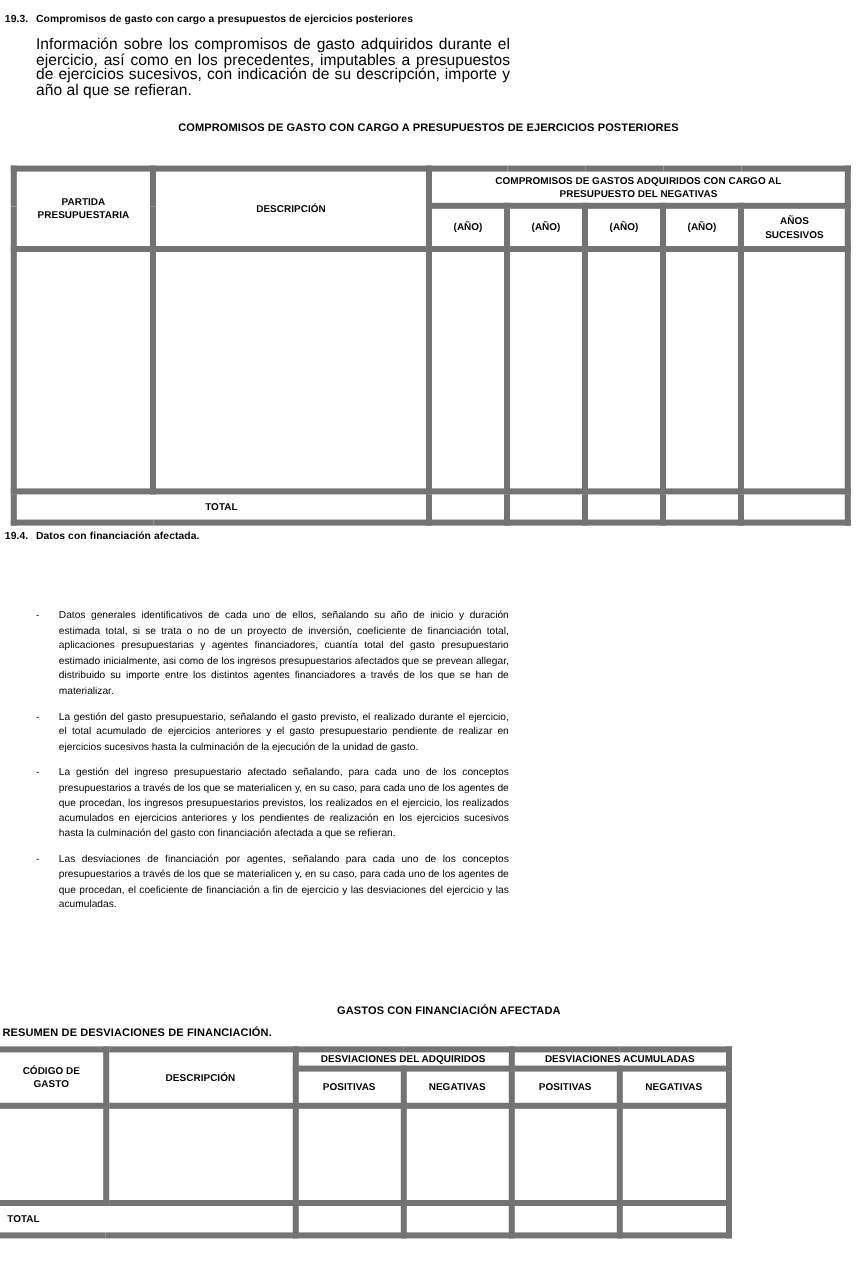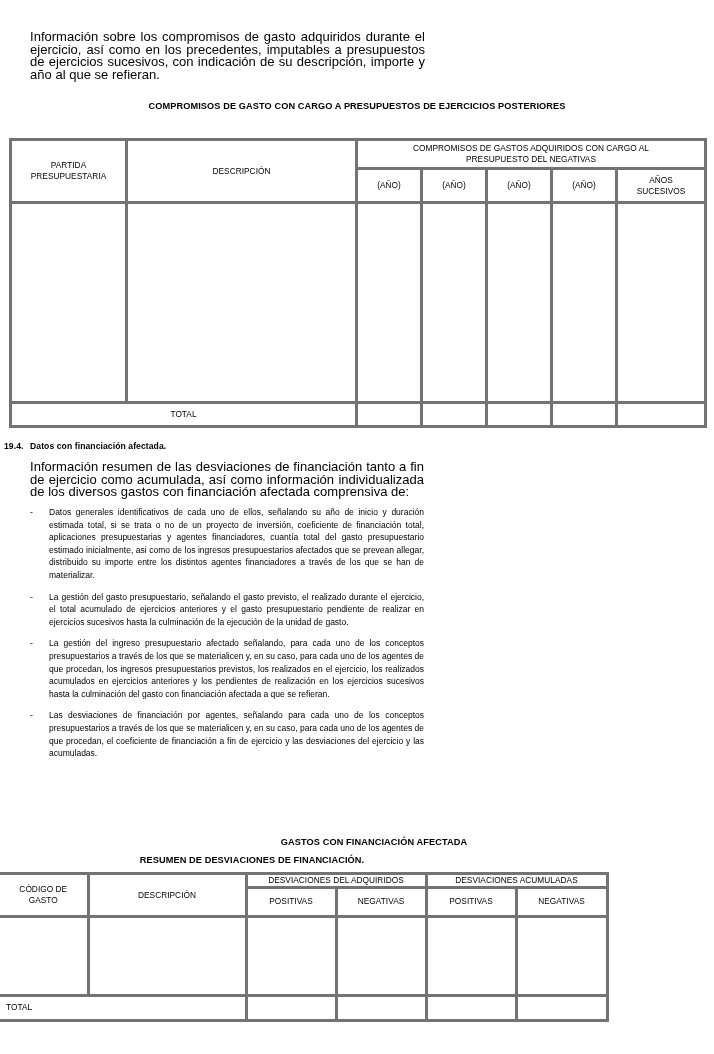--- a/index.html
+++ b/index.html
@@ -70,39 +70,42 @@
     left: 0;
     top: 0;
   }
 
   
   table.grid {
     border-collapse: collapse;
     table-layout: fixed;
   }
   table.grid td, table.grid th {
-    border: 3px solid #737373;
-    font-weight: normal;
+    border: 5px solid #737373;
+    font-weight: bold;
     font-size: 8.3px;
     line-height: 10.6px;
     text-align: center;
     vertical-align: middle;
     padding: 0;
     letter-spacing: 0.03px;
   }
   .nb-left { border-left: none !important; }
 
   
   .abs { position: absolute; }
 </style>
 </head>
 <body>
 
 <div class="page">
 
+  <div class="abs sec-heading" style="left:4px; top:10px; width:706px;">
+    <span class="num">19.3.</span><span>Compromisos de gasto con cargo a presupuestos de ejercicios posteriores</span>
+  </div>
 
   <div class="abs body-par" style="left:30px; top:31px; width:395px;">Información sobre los compromisos de gasto adquiridos durante el ejercicio, así como en los precedentes, imputables a presupuestos de ejercicios sucesivos, con indicación de su descripción, importe y año al que se refieran.</div>
 
   <div class="abs doc-title" style="left:0px; top:101px; width:714px;">COMPROMISOS DE GASTO CON CARGO A PRESUPUESTOS DE EJERCICIOS POSTERIORES</div>
 
   <div class="abs" style="left:9px; top:138px;">
     <table class="grid">
       <colgroup>
         <col style="width:116px">
         <col style="width:230px">
@@ -154,21 +157,20 @@
           <td></td>
         </tr>
       </tbody>
     </table>
   </div>
 
   <div class="abs sec-heading" style="left:4px; top:441px; width:706px;">
     <span class="num">19.4.</span><span>Datos con financiación afectada.</span>
   </div>
 
-  <div class="abs body-par" style="left:30px; top:461px; width:394px;">Información resumen de las desviaciones de financiación tanto a fin de ejercicio como acumulada, así como información individualizada de los diversos gastos con financiación afectada comprensiva de:</div>
 
   <ul class="abs bullets" style="left:30px; top:506px; width:394px;">
     <li>
       <span class="dash">-</span>
       <span>Datos generales identificativos de cada uno de ellos, señalando su año de inicio y duración estimada total, si se trata o no de un proyecto de inversión, coeficiente de financiación total, aplicaciones presupuestarias y agentes financiadores, cuantía total del gasto presupuestario estimado inicialmente, asi como de los ingresos presupuestarios afectados que se prevean allegar, distribuido su importe entre los distintos agentes financiadores a través de los que se han de materializar.</span>
     </li>
     <li>
       <span class="dash">-</span>
       <span>La gestión del gasto presupuestario, señalando el gasto previsto, el realizado durante el ejercicio, el total acumulado de ejercicios anteriores y el gasto presupuestario pendiente de realizar en ejercicios sucesivos hasta la culminación de la ejecución de la unidad de gasto.</span>
     </li>
@@ -177,21 +179,21 @@
       <span>La gestión del ingreso presupuestario afectado señalando, para cada uno de los conceptos presupuestarios a través de los que se materialicen y, en su caso, para cada uno de los agentes de que procedan, los ingresos presupuestarios previstos, los realizados en el ejercicio, los realizados acumulados en ejercicios anteriores y los pendientes de realización en los ejercicios sucesivos hasta la culminación del gasto con financiación afectada a que se refieran.</span>
     </li>
     <li>
       <span class="dash">-</span>
       <span>Las desviaciones de financiación por agentes, señalando para cada uno de los conceptos presupuestarios a través de los que se materialicen y, en su caso, para cada uno de los agentes de que procedan, el coeficiente de financiación a fin de ejercicio y las desviaciones  del ejercicio y las acumuladas.</span>
     </li>
   </ul>
 
   <div class="abs doc-title" style="left:0px; top:837px; width:714px;padding-left:17px;">GASTOS CON FINANCIACIÓN AFECTADA</div>
 
-  <div class="abs sub-title" style="left:2px; top:855px; width:500px;text-align:center;">RESUMEN DE DESVIACIONES DE FINANCIACIÓN.</div>
+  <div class="abs sub-title" style="left:2px; top:855px; width:500px;">RESUMEN DE DESVIACIONES DE FINANCIACIÓN.</div>
 
   <div class="abs" style="left:0px; top:872px;">
     <table class="grid">
       <colgroup>
         <col style="width:88px">
         <col style="width:158px">
         <col style="width:90px">
         <col style="width:90px">
         <col style="width:90px">
         <col style="width:91px">

